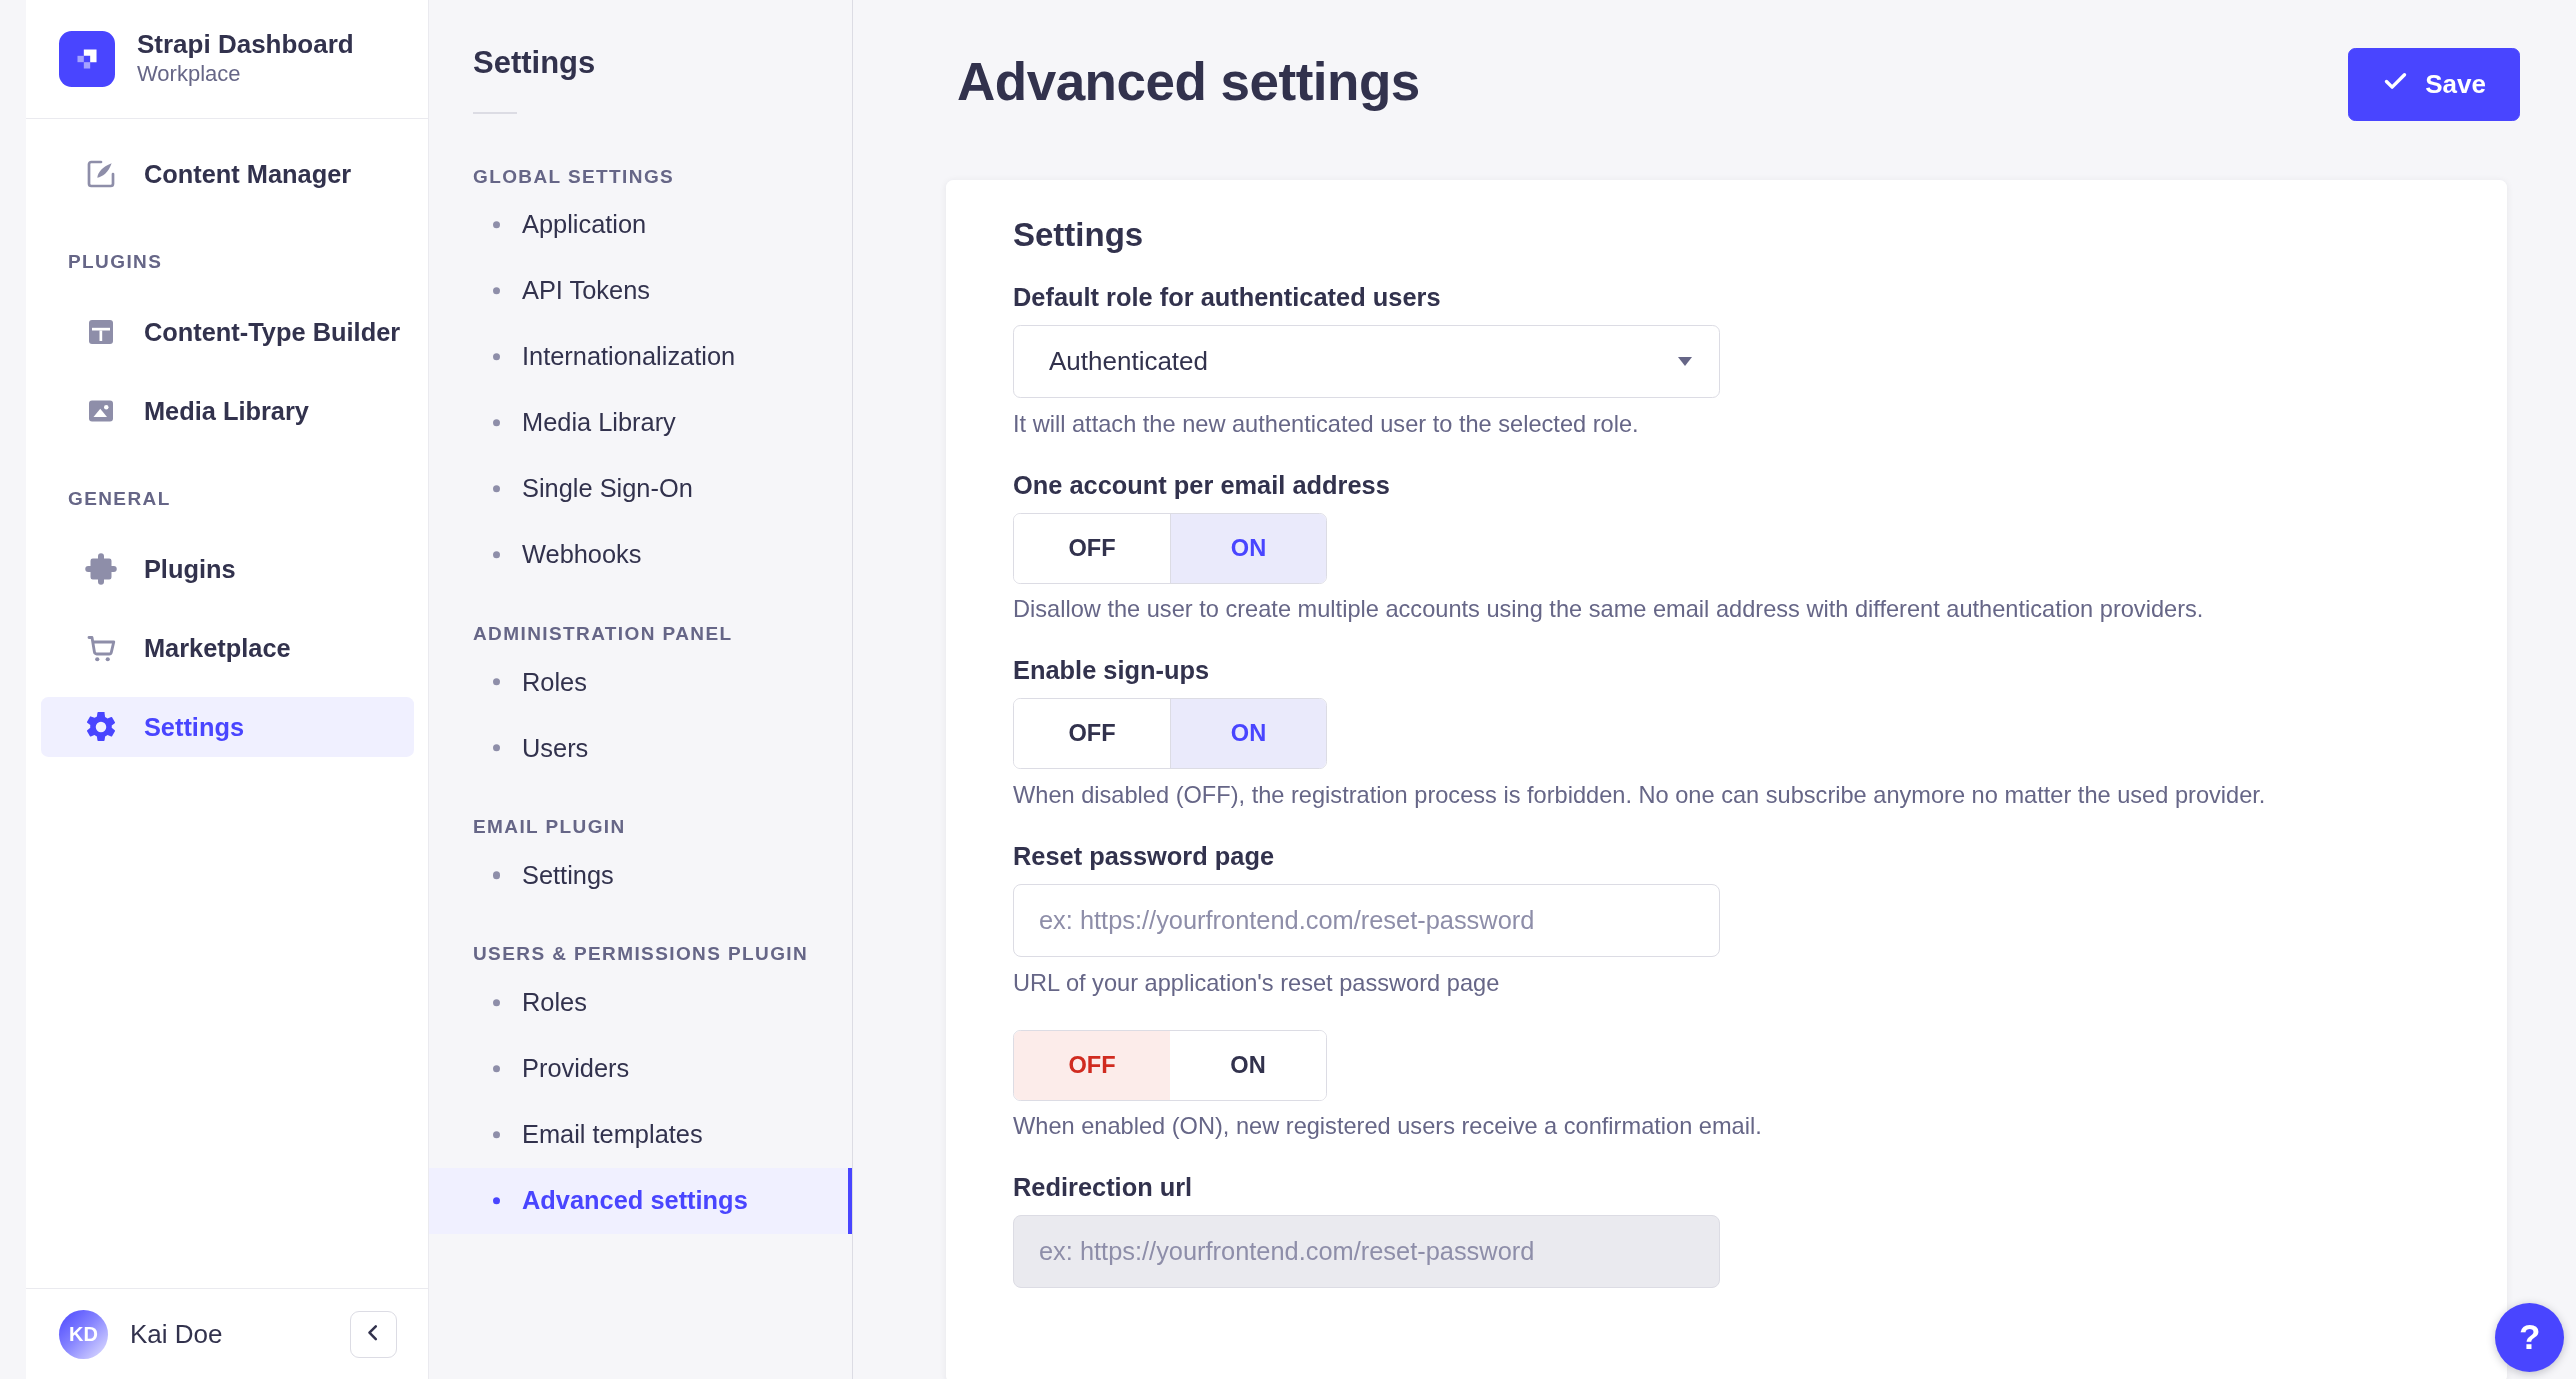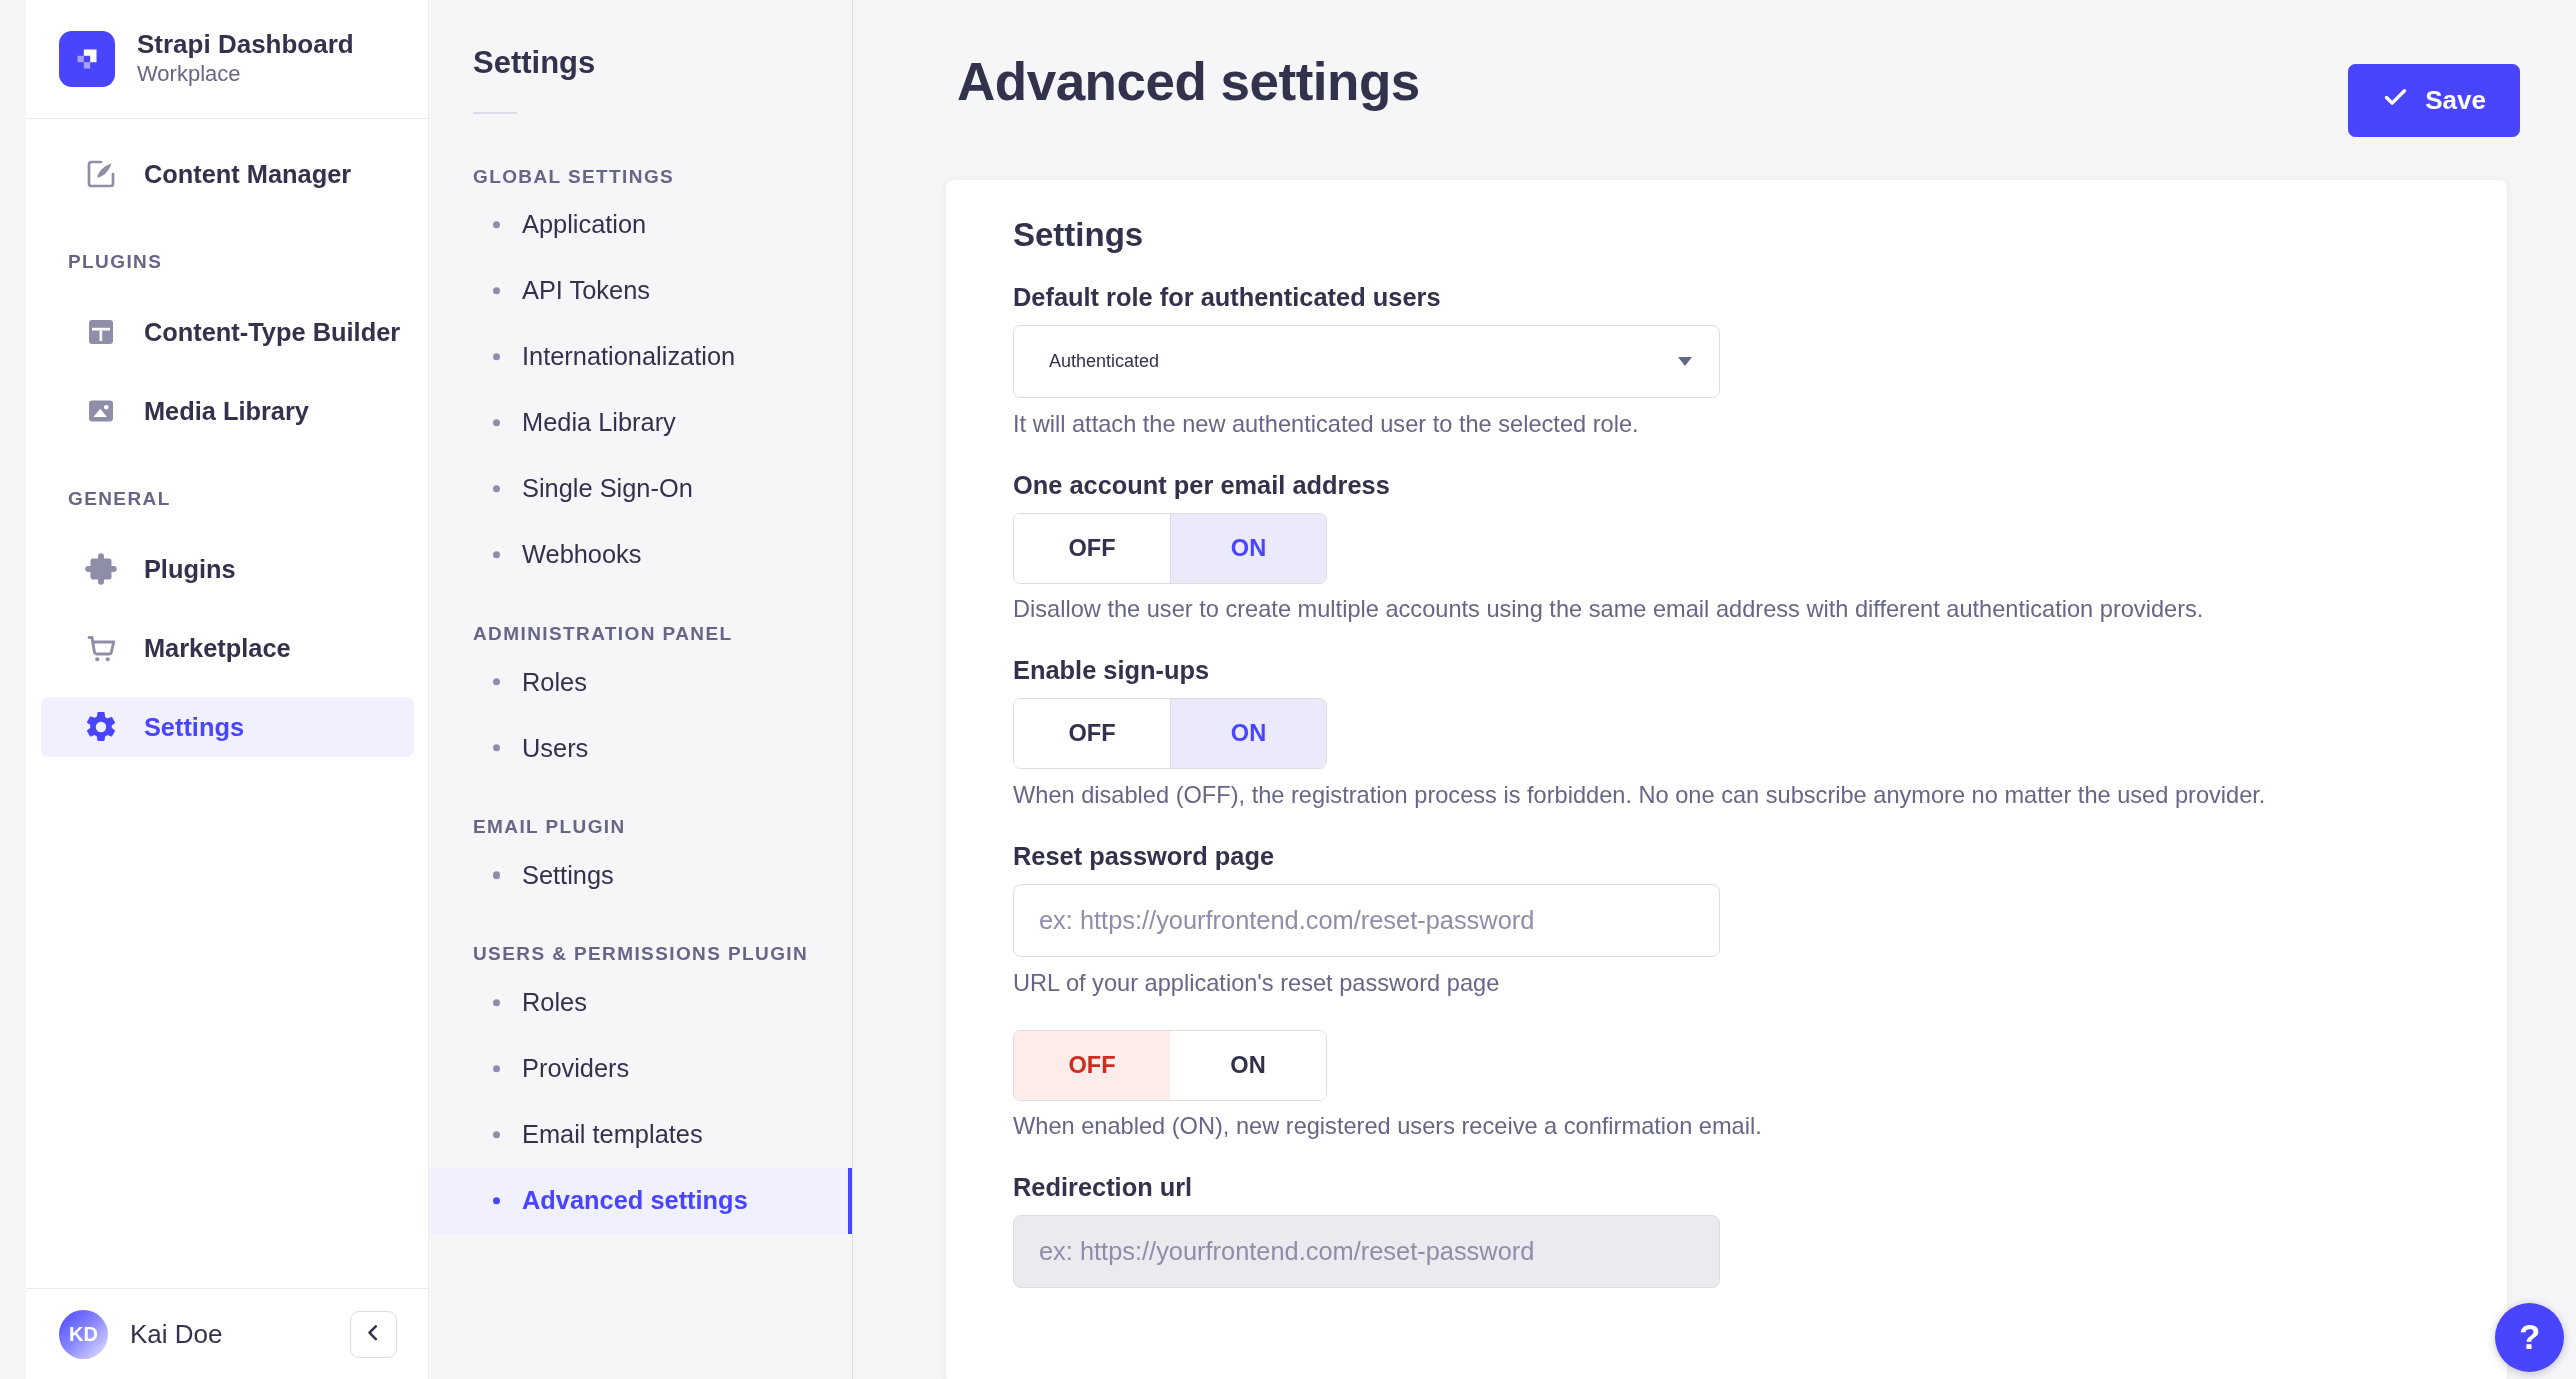--- a/index.html
+++ b/index.html
@@ -34,29 +34,29 @@
   .snav-group-label.first { margin-top:51px; }
   .snav-item { position:relative; height:66px; display:flex; align-items:center; padding-left:93px; font-size:25.4px; font-weight:500; color:#32324d; cursor:pointer; }
   .snav-item::before { content:""; position:absolute; left:64px; top:50%; transform:translateY(-50%); width:7.3px; height:7.3px; border-radius:50%; background:#8e8ea9; }
   .snav-item.active { background:#f0f0ff; color:#4945ff; font-weight:700; border-right:4.5px solid #4945ff; }
   .snav-item.active::before { background:#4945ff; }
 
   
   main { flex:1 1 auto; position:relative; background:#f6f6f9; overflow:hidden; }
   .page-header { position:relative; padding:51px 82px 0 104px; height:180px; }
   .page-title { font-size:53px; font-weight:700; color:#32324d; letter-spacing:-0.5px; }
-  .save-btn { position:absolute; top:64px; right:82px; height:73px; padding:0 33px; background:#4945ff; border:0.9px solid #4945ff; border-radius:7.3px; color:#ffffff; font-size:26px; font-weight:700; font-family:"Liberation Sans", sans-serif; display:flex; align-items:center; gap:16.4px; cursor:pointer; }
+  .save-btn { position:absolute; top:48px; right:82px; height:73px; padding:0 33px; background:#4945ff; border:0.9px solid #4945ff; border-radius:7.3px; color:#ffffff; font-size:26px; font-weight:700; font-family:"Liberation Sans", sans-serif; display:flex; align-items:center; gap:16.4px; cursor:pointer; }
 
   .card { margin-left:93px; width:1561px; background:#ffffff; border-radius:7.3px; box-shadow:0 1.8px 7.3px rgba(33,33,52,0.08); padding:36px 67px 64px 67px; }
   .card-title { font-size:33px; font-weight:700; color:#32324d; height:40px; margin-bottom:27px; }
   .fgroup { margin-bottom:31px; }
   .flabel { font-size:25.4px; font-weight:700; color:#32324d; height:31px; margin-bottom:11px; }
   .fhint { font-size:23.6px; color:#666687; margin-top:12.7px; height:29px; }
   .select { width:707px; height:73px; background:#ffffff; border:0.9px solid #dcdce4; border-radius:7.3px; display:flex; align-items:center; padding:0 27px 0 35px; cursor:pointer; }
-  .select-value { font-size:18px; color:#32324d; }
+  .select-value { font-size:26px; color:#32324d; }
   .caret { margin-left:auto; width:0; height:0; border-left:7.3px solid transparent; border-right:7.3px solid transparent; border-top:9px solid #666687; }
   .toggle { width:314px; height:71px; border:0.9px solid #dcdce4; border-radius:7.3px; background:#ffffff; display:flex; overflow:hidden; cursor:pointer; }
   .seg { flex:1 1 50%; display:flex; align-items:center; justify-content:center; font-size:23.6px; font-weight:700; color:#32324d; background:#ffffff; }
   .seg + .seg { border-left:0.9px solid #dcdce4; }
   .seg.sel-on { background:#eaeafb; color:#4945ff; }
   .seg.sel-on + .seg, .seg.sel-off + .seg { border-left:none; }
   .seg.sel-off { background:#fcecea; color:#d02b20; }
   .tinput { width:707px; height:73px; border:0.9px solid #dcdce4; border-radius:8px; background:#ffffff; padding:0 25px; font-size:25.4px; font-family:"Liberation Sans", sans-serif; color:#32324d; outline:none; }
   .tinput::placeholder { color:#8e8ea9; opacity:1; }
   .tinput.disabled { background:#eaeaef; }

